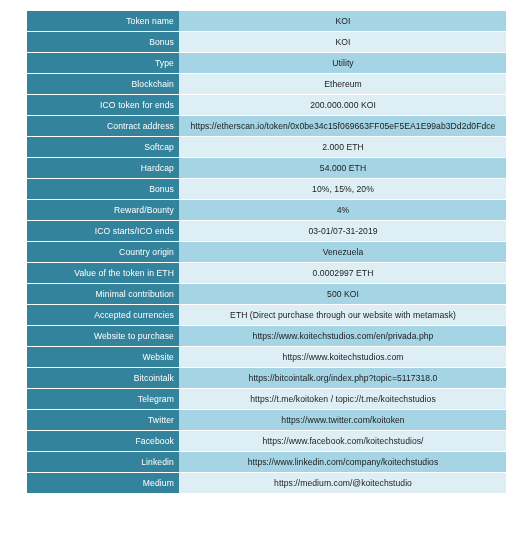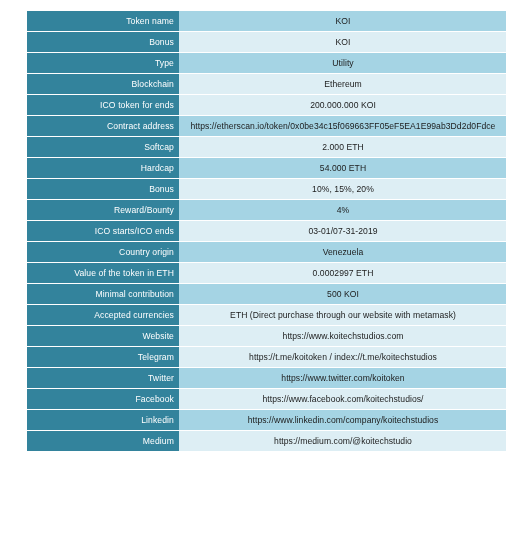--- a/index.html
+++ b/index.html
@@ -120,27 +120,35 @@
         <td class="spec-value">0.0002997 ETH</td>
       </tr>
       <tr class="row-odd">
         <td class="spec-label">Minimal contribution</td>
         <td class="spec-value">500 KOI</td>
       </tr>
       <tr class="row-even">
         <td class="spec-label">Accepted currencies</td>
         <td class="spec-value">ETH (Direct purchase through our website with metamask)</td>
       </tr>
+      <tr class="row-odd">
+        <td class="spec-label">Website to purchase</td>
+        <td class="spec-value">https://www.koitechstudios.com/en/privada.php</td>
+      </tr>
       <tr class="row-even">
         <td class="spec-label">Website</td>
         <td class="spec-value">https://www.koitechstudios.com</td>
       </tr>
+      <tr class="row-odd">
+        <td class="spec-label">Bitcointalk</td>
+        <td class="spec-value">https://bitcointalk.org/index.php?topic=5117318.0</td>
+      </tr>
       <tr class="row-even">
         <td class="spec-label">Telegram</td>
-        <td class="spec-value">https://t.me/koitoken / index://t.me/koitechstudios</td>
+        <td class="spec-value">https://t.me/koitoken / topic://t.me/koitechstudios</td>
       </tr>
       <tr class="row-odd">
         <td class="spec-label">Twitter</td>
         <td class="spec-value">https://www.twitter.com/koitoken</td>
       </tr>
       <tr class="row-even">
         <td class="spec-label">Facebook</td>
         <td class="spec-value">https://www.facebook.com/koitechstudios/</td>
       </tr>
       <tr class="row-odd">

